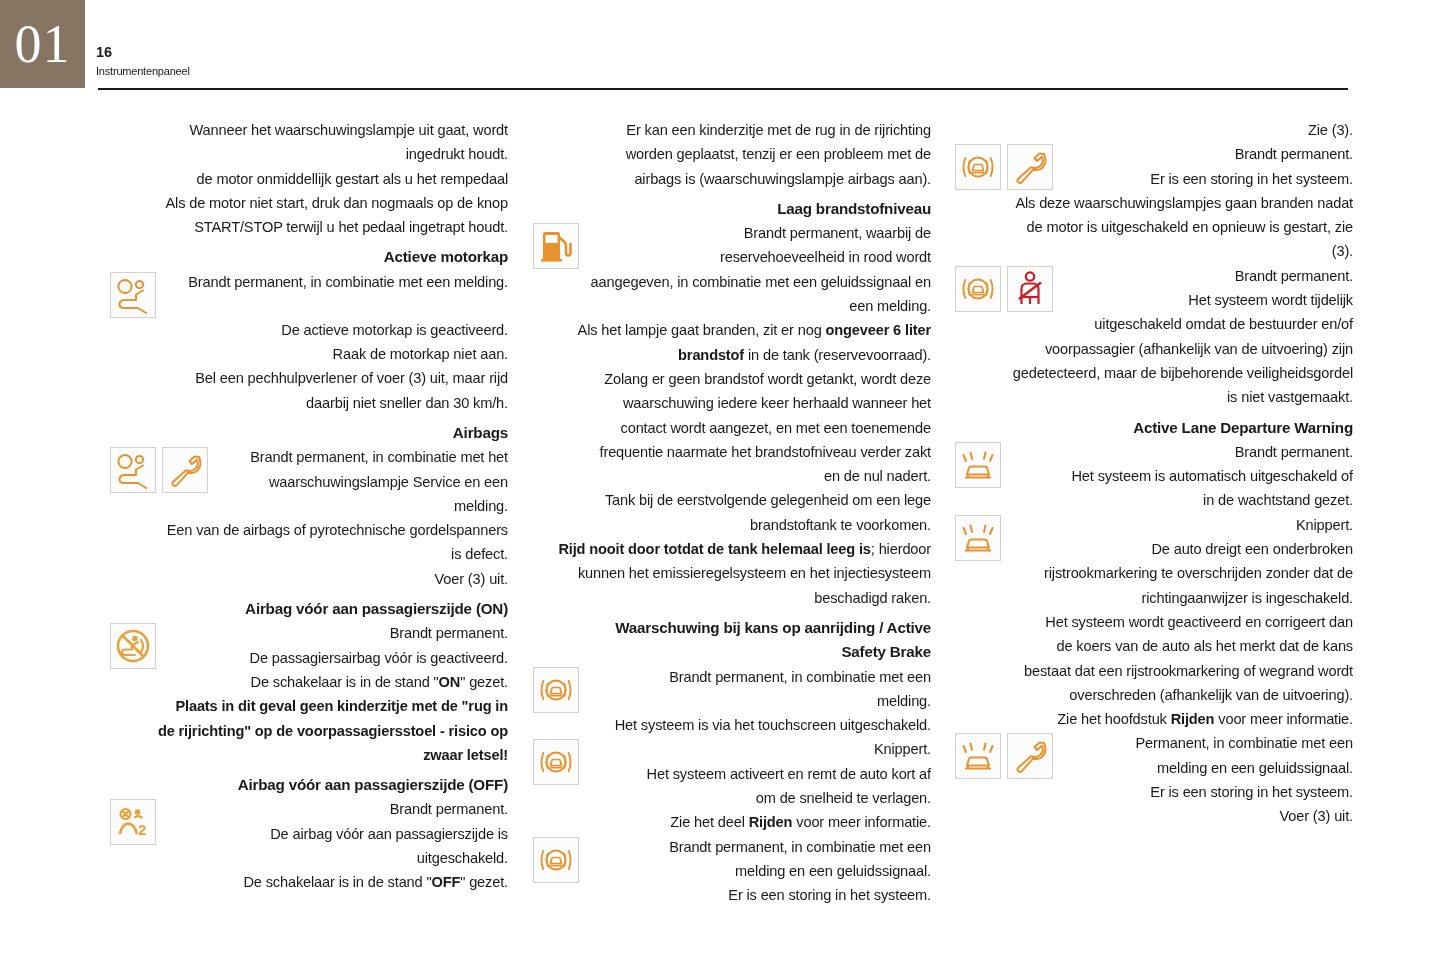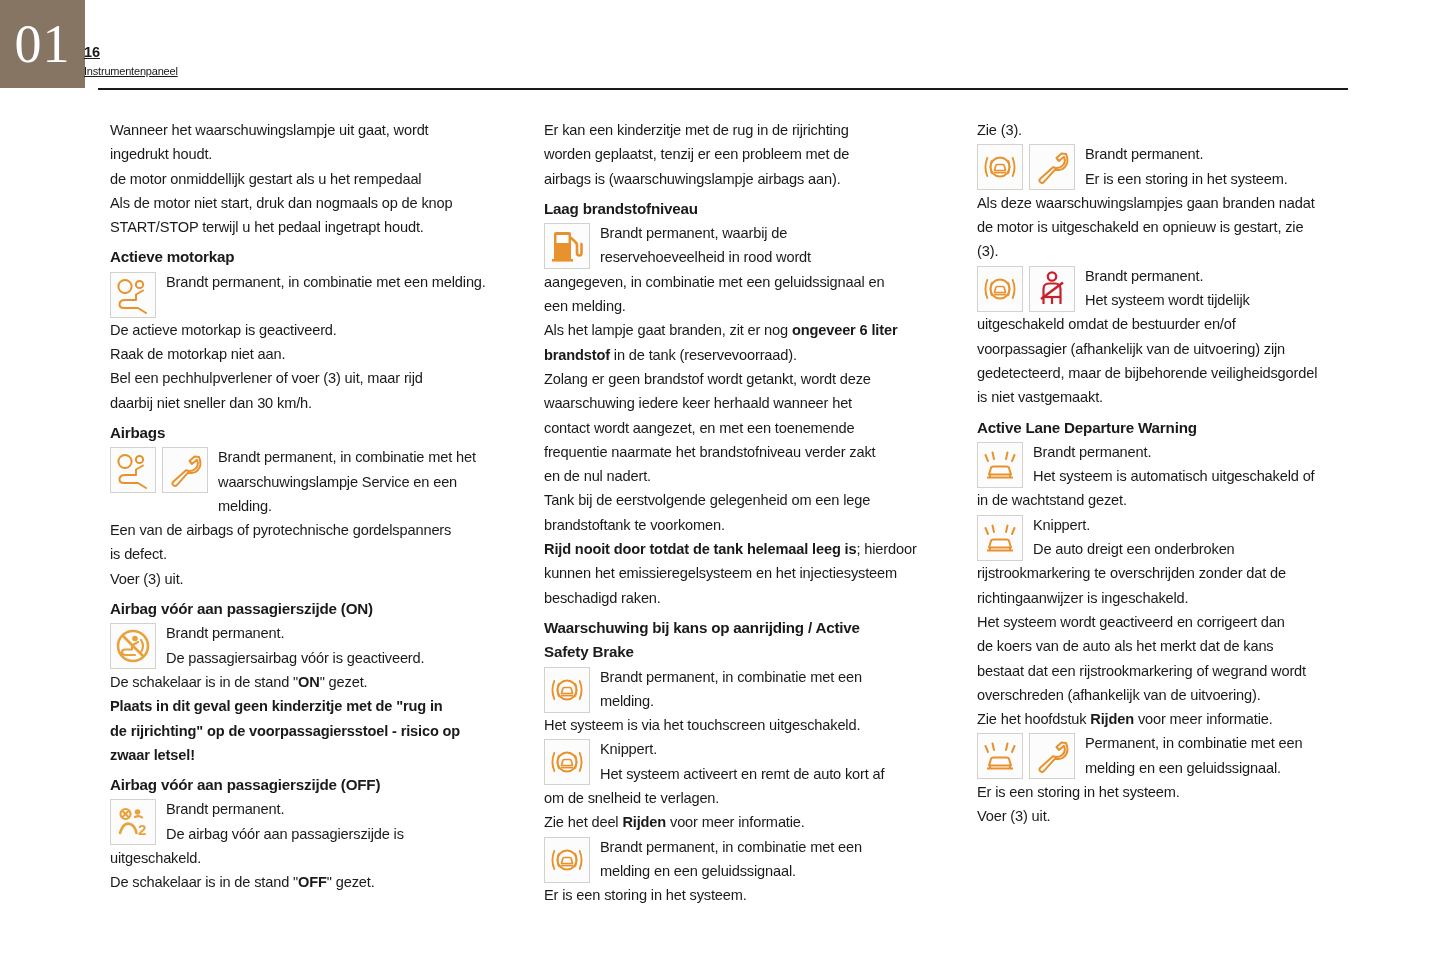--- a/index.html
+++ b/index.html
@@ -32,23 +32,22 @@
     color: #ffffff;
     font-family: "Liberation Serif", serif;
     font-size: 54px;
     line-height: 88px;
     text-align: center;
     font-weight: 400;
     letter-spacing: 1px;
   }
   .header-text {
     position: absolute;
-    left: 84px;
+    left: 96px;
     top: 44px;
-    text-decoration: underline;
   }
   .page-number {
     font-size: 14.5px;
     font-weight: bold;
     line-height: 17px;
     letter-spacing: -0.1px;
   }
   .page-section-title {
     font-size: 11px;
     font-weight: 400;
@@ -64,21 +63,22 @@
     background: #1a1a1a;
   }
 
   
   .columns {
     position: absolute;
     top: 118px;
     left: 0;
     width: 1445px;
     display: flex;
-    gap: 11px;
+    gap: 0;
+    text-align: right;
   }
   .col {
     width: 398px;
     font-size: 14.6px;
     line-height: 24.3px;
     letter-spacing: -0.15px;
   }
   .col-1 { margin-left: 110px; }
   .col-2 { margin-left: 25px; }
   .col-3 { margin-left: 24px; }

